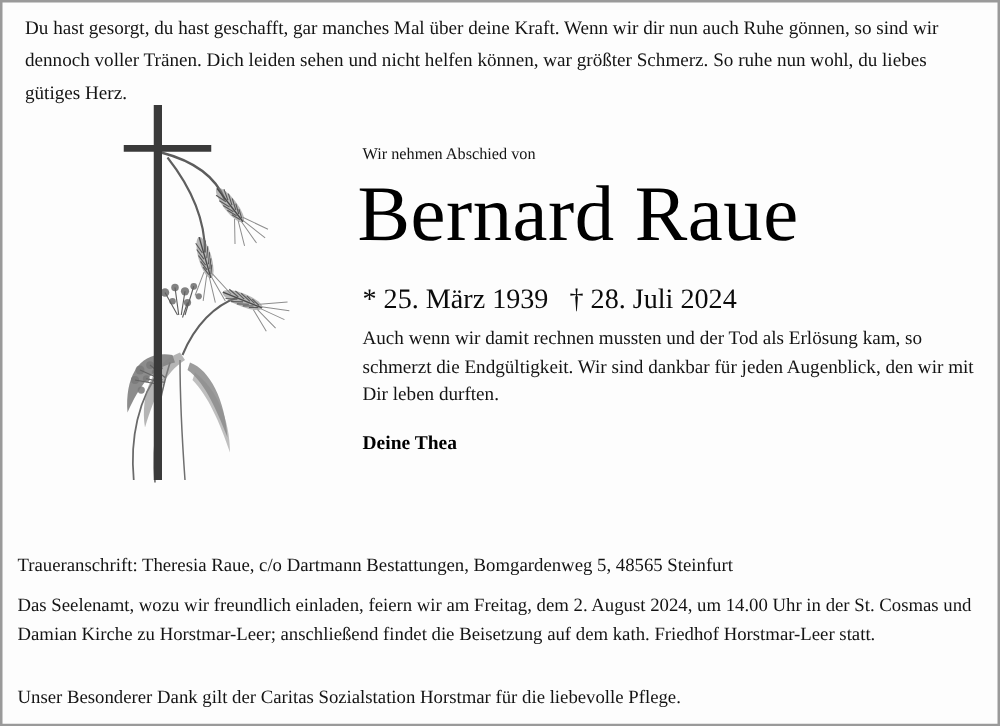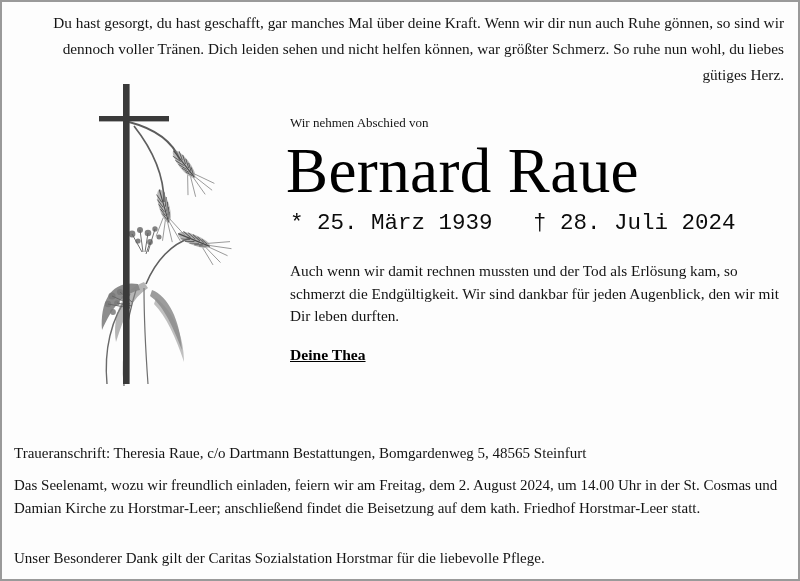--- a/index.html
+++ b/index.html
@@ -21,21 +21,21 @@
     border: 2px solid #9a9a9a;
     overflow: hidden;
   }
 
   
   .verse {
     position: absolute;
     left: 18px;
     top: 8px;
     width: 764px;
-    text-align: right;
+    text-align: left;
     font-size: 15.3px;
     line-height: 26px;
     color: #141414;
   }
 
   
   .illustration {
     position: absolute;
     left: 58px;
     top: 82px;
@@ -58,45 +58,43 @@
     left: 284px;
     top: 140px;
     font-size: 63px;
     line-height: 58px;
     letter-spacing: 0.4px;
     color: #000000;
   }
   .dates {
     position: absolute;
     left: 288px;
-    top: 206px;
+    top: 222px;
     font-size: 22.5px;
     line-height: 30px;
     color: #0b0b0b;
     white-space: pre;
-    font-family: Liberation Mono, monospace;
   }
   .message {
     position: absolute;
     left: 288px;
     top: 258px;
     width: 492px;
     font-size: 15.3px;
     line-height: 22.5px;
     color: #141414;
   }
   .signature {
     position: absolute;
     left: 288px;
     top: 341px;
     font-size: 15.6px;
     line-height: 23px;
     font-weight: bold;
     color: #000000;
-    text-decoration: underline;
   }
 
   
   .place-date {
     position: absolute;
     left: 12px;
     top: 408px;
     font-size: 15px;
     line-height: 22px;
     color: #141414;

